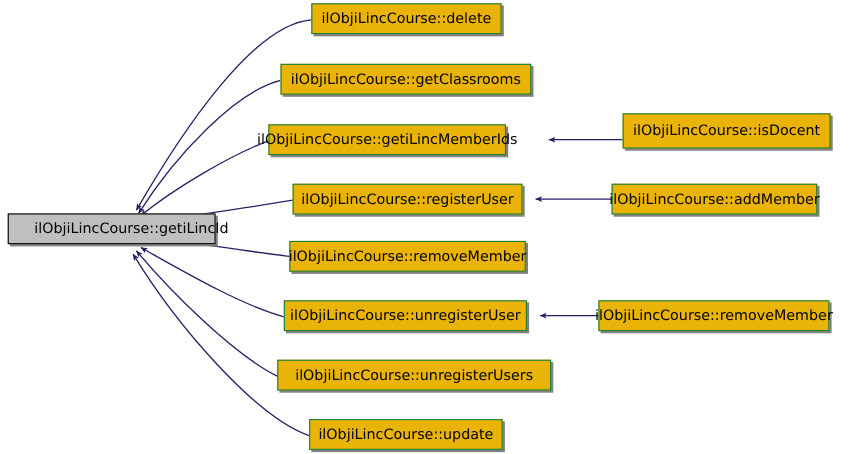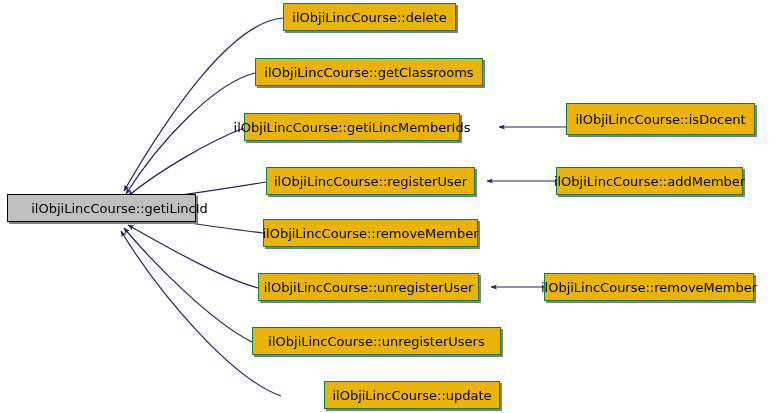--- a/index.html
+++ b/index.html
@@ -86,21 +86,21 @@
       </div>
       <div class="gnode" style="left: 263px; top: 219px; width: 215px; height: 28px;">
         <span class="glabel">ilObjiLincCourse::removeMember</span>
       </div>
       <div class="gnode" style="left: 258px; top: 273px; width: 221px; height: 28px;">
         <span class="glabel">ilObjiLincCourse::unregisterUser</span>
       </div>
       <div class="gnode" style="left: 252px; top: 327px; width: 249px; height: 28px;">
         <span class="glabel">ilObjiLincCourse::unregisterUsers</span>
       </div>
-      <div class="gnode" style="left: 281px; top: 381px; width: 176px; height: 28px; margin-left: 43px;">
+      <div class="gnode" style="left: 281px; top: 381px; width: 176px; height: 28px;">
         <span class="glabel">ilObjiLincCourse::update</span>
       </div>
       <div class="gnode" style="left: 566px; top: 103px; width: 189px; height: 32px;">
         <span class="glabel">ilObjiLincCourse::isDocent</span>
       </div>
       <div class="gnode" style="left: 556px; top: 167px; width: 187px; height: 28px;">
         <span class="glabel">ilObjiLincCourse::addMember</span>
       </div>
       <div class="gnode" style="left: 544px; top: 273px; width: 210px; height: 28px;">
         <span class="glabel">ilObjiLincCourse::removeMember</span>

